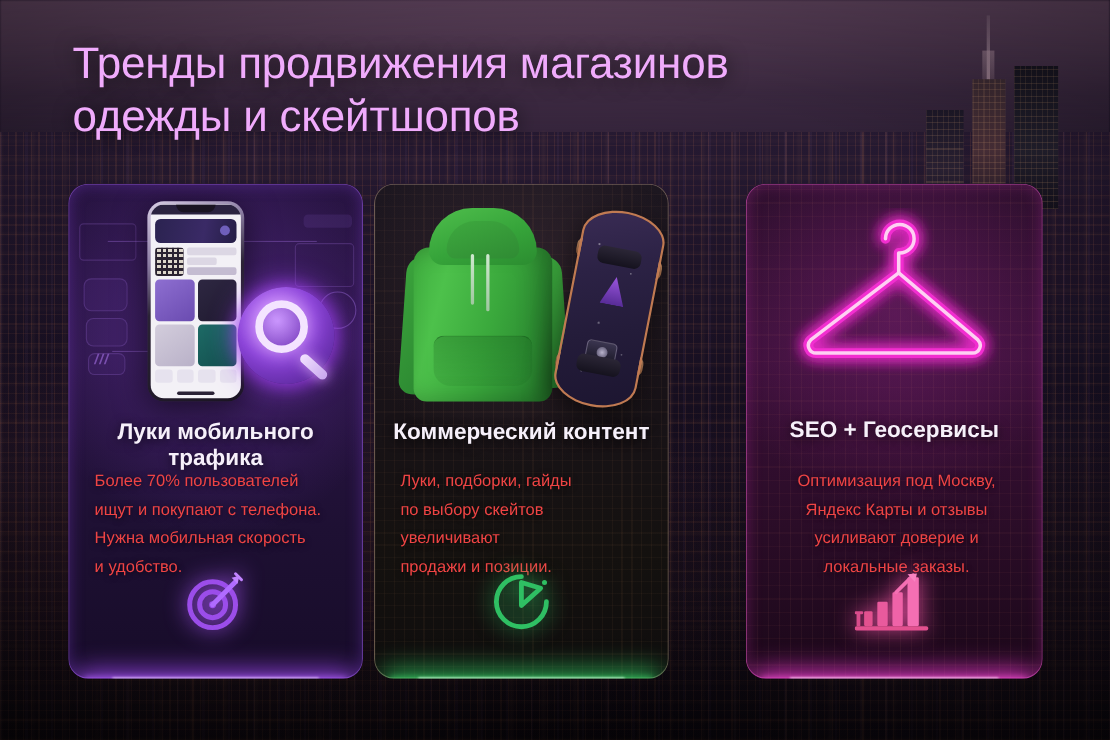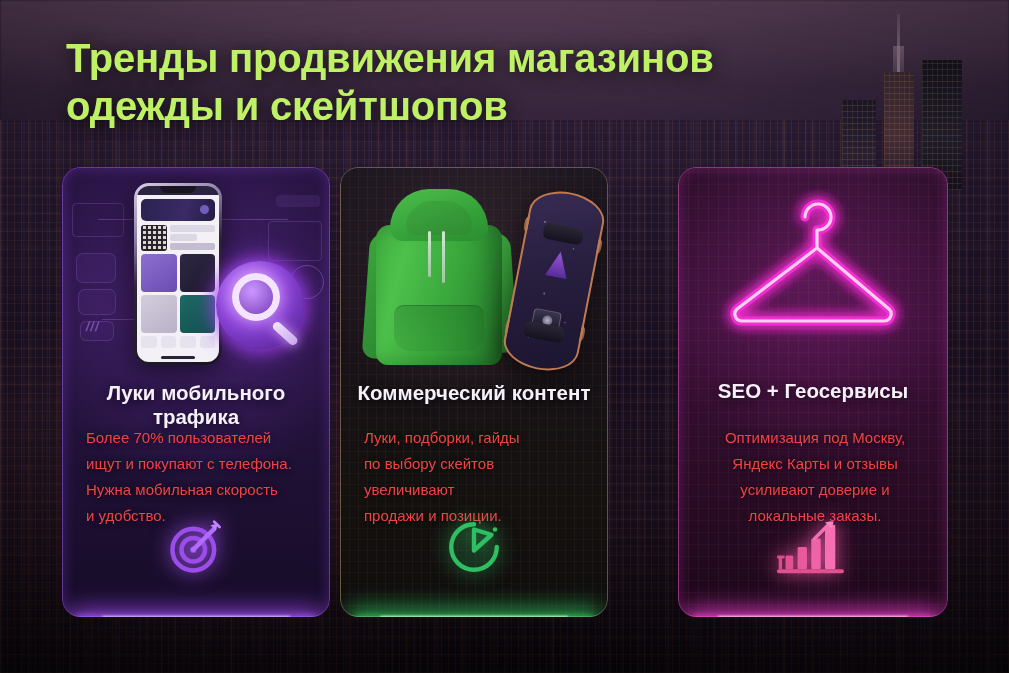--- a/index.html
+++ b/index.html
@@ -69,22 +69,22 @@
   .t3 { left:922px; top:60px;  width:40px; height:130px;
         background:linear-gradient(180deg,#16141f 0%, #23202e 60%, #14111c 100%); }
   .spire { position:absolute; left:897px; top:14px; width:3px; height:60px;
            background:linear-gradient(180deg, rgba(200,180,190,.15), rgba(190,160,175,.75)); }
   .spire-b { position:absolute; left:893px; top:46px; width:11px; height:30px;
              background:linear-gradient(180deg, rgba(170,140,155,.5), rgba(120,95,110,.35)); }
 
   
   .title {
     position:absolute; left:66px; top:34px; width:740px;
-    color:#bef264;
-    font-size:40px; line-height:48px; font-weight:700;
+    color:#f0abfc;
+    font-size:40px; line-height:48px; font-weight:400;
     letter-spacing:-0.2px;
     text-shadow:0 2px 18px rgba(0,0,0,.75);
     white-space:pre-line;
   }
 
   
   .cards { position:absolute; left:0; top:0; width:1009px; height:673px; }
   .card {
     position:absolute; top:167px; width:268px; height:450px;
     border-radius:18px;

